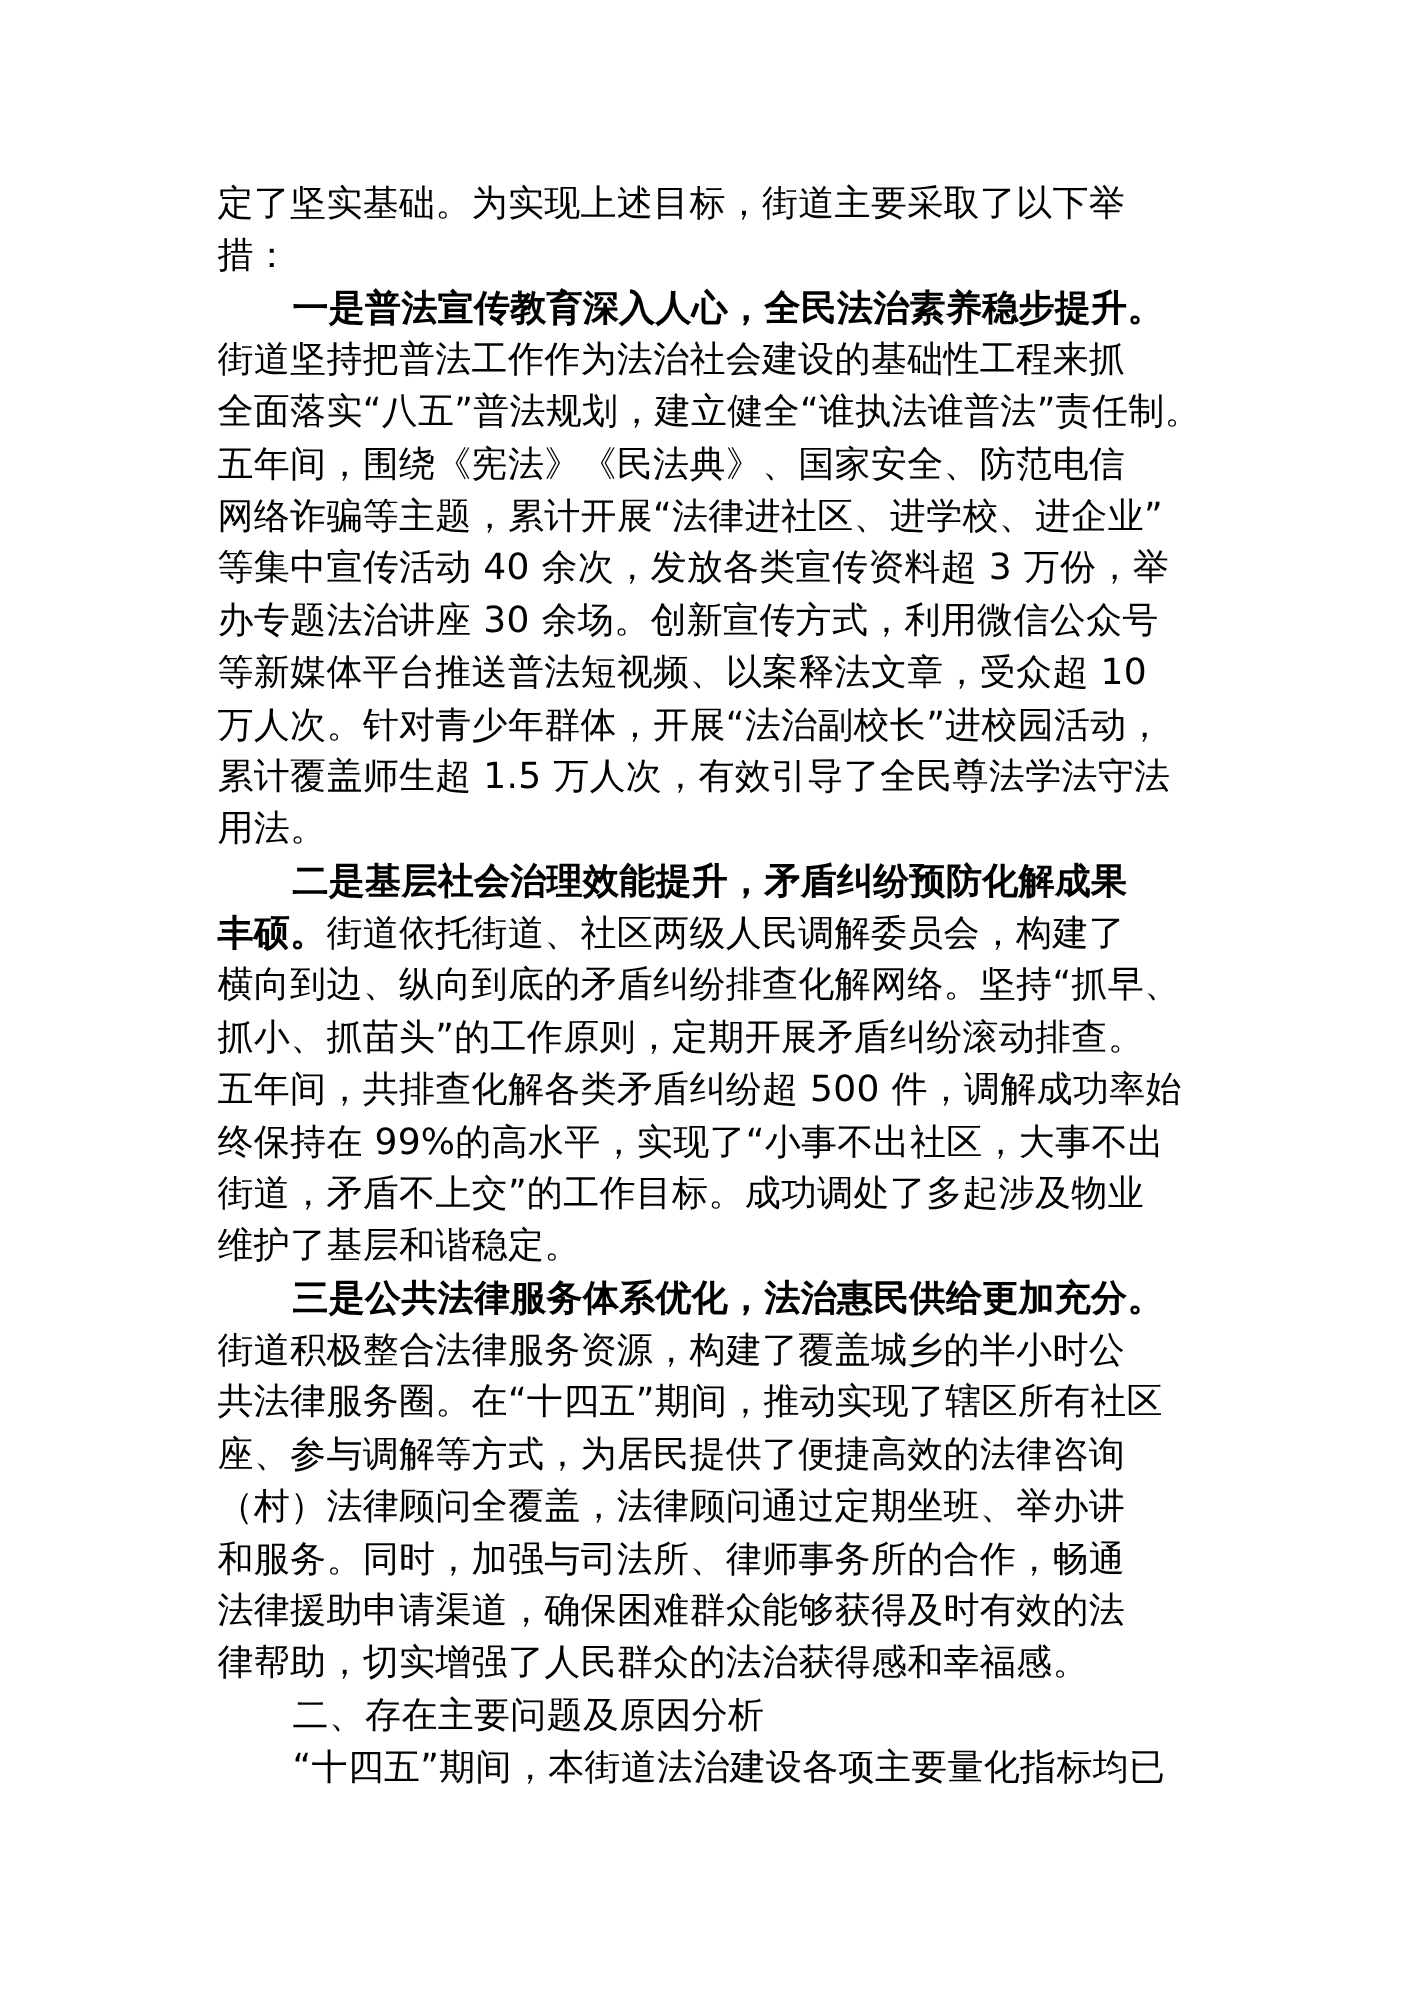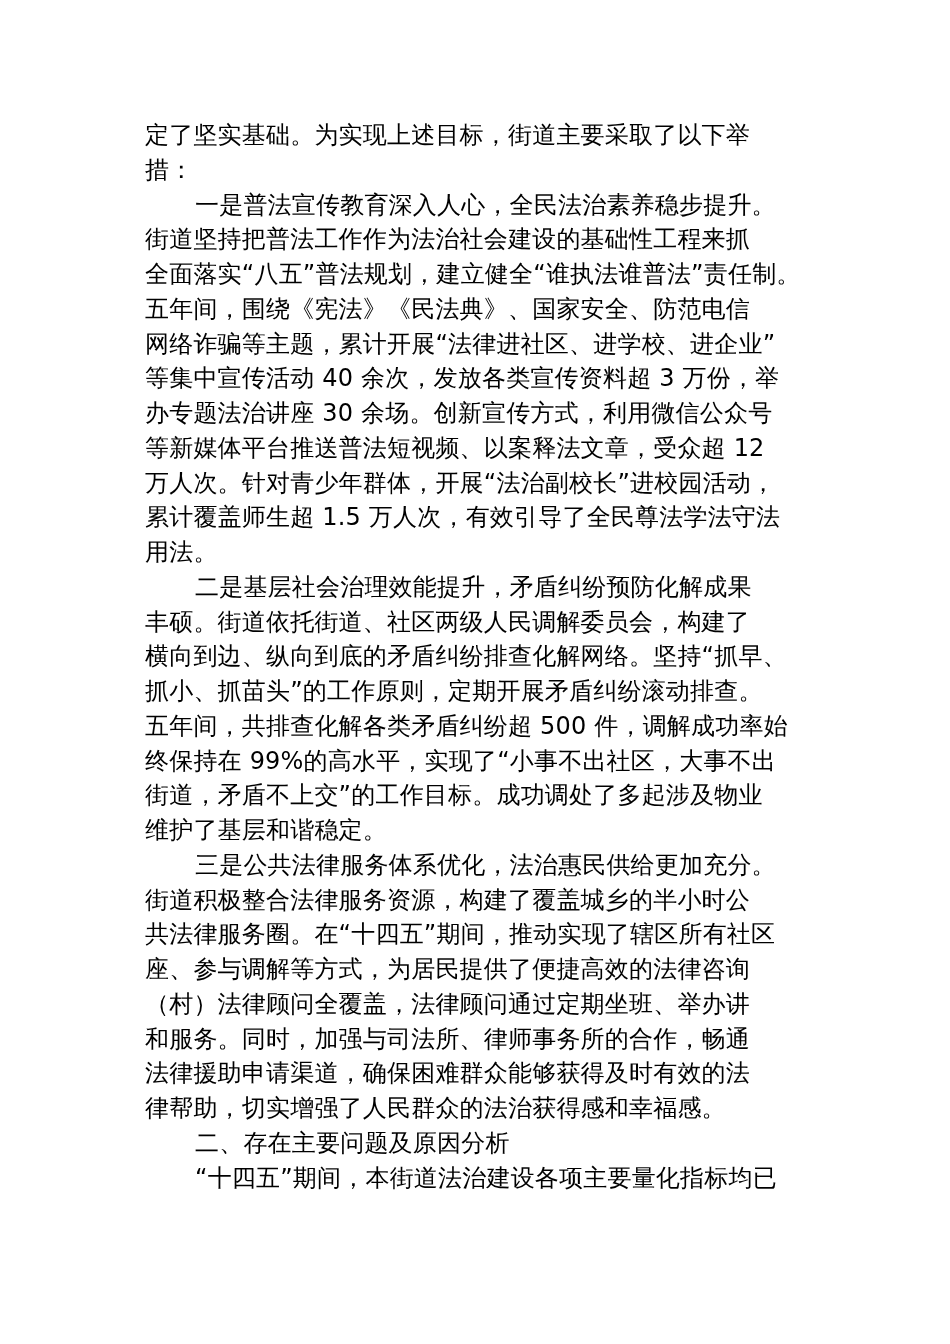--- a/index.html
+++ b/index.html
@@ -33,38 +33,38 @@
       height: 34.75px;
       line-height: 34.75px;
       font-size: 24px;
       white-space: nowrap;
       letter-spacing: 0.2px;
     }
     .indent {
       padding-left: 50px;
     }
     .bold {
-      font-weight: normal;
+      font-weight: bold;
     }
   </style>
 </head>
 <body>
 
 <div class="page">
   <div class="text-block" id="text-block">
       <div class="line"><span>定了坚实基础。为实现上述目标，街道主要采取了以下举</span></div>
       <div class="line"><span>措：</span></div>
       <div class="line indent"><span class="bold">一是普法宣传教育深入人心，全民法治素养稳步提升。</span></div>
       <div class="line"><span>街道坚持把普法工作作为法治社会建设的基础性工程来抓</span></div>
       <div class="line"><span>全面落实“八五”普法规划，建立健全“谁执法谁普法”责任制。</span></div>
       <div class="line"><span>五年间，围绕《宪法》《民法典》、国家安全、防范电信</span></div>
       <div class="line"><span>网络诈骗等主题，累计开展“法律进社区、进学校、进企业”</span></div>
       <div class="line"><span>等集中宣传活动 40 余次，发放各类宣传资料超 3 万份，举</span></div>
       <div class="line"><span>办专题法治讲座 30 余场。创新宣传方式，利用微信公众号</span></div>
-      <div class="line"><span>等新媒体平台推送普法短视频、以案释法文章，受众超 12</span></div>
+      <div class="line"><span>等新媒体平台推送普法短视频、以案释法文章，受众超 10</span></div>
       <div class="line"><span>万人次。针对青少年群体，开展“法治副校长”进校园活动，</span></div>
       <div class="line"><span>累计覆盖师生超 1.5 万人次，有效引导了全民尊法学法守法</span></div>
       <div class="line"><span>用法。</span></div>
       <div class="line indent"><span class="bold">二是基层社会治理效能提升，矛盾纠纷预防化解成果</span></div>
       <div class="line"><span class="bold">丰硕。</span><span>街道依托街道、社区两级人民调解委员会，构建了</span></div>
       <div class="line"><span>横向到边、纵向到底的矛盾纠纷排查化解网络。坚持“抓早、</span></div>
       <div class="line"><span>抓小、抓苗头”的工作原则，定期开展矛盾纠纷滚动排查。</span></div>
       <div class="line"><span>五年间，共排查化解各类矛盾纠纷超 500 件，调解成功率始</span></div>
       <div class="line"><span>终保持在 99%的高水平，实现了“小事不出社区，大事不出</span></div>
       <div class="line"><span>街道，矛盾不上交”的工作目标。成功调处了多起涉及物业</span></div>

